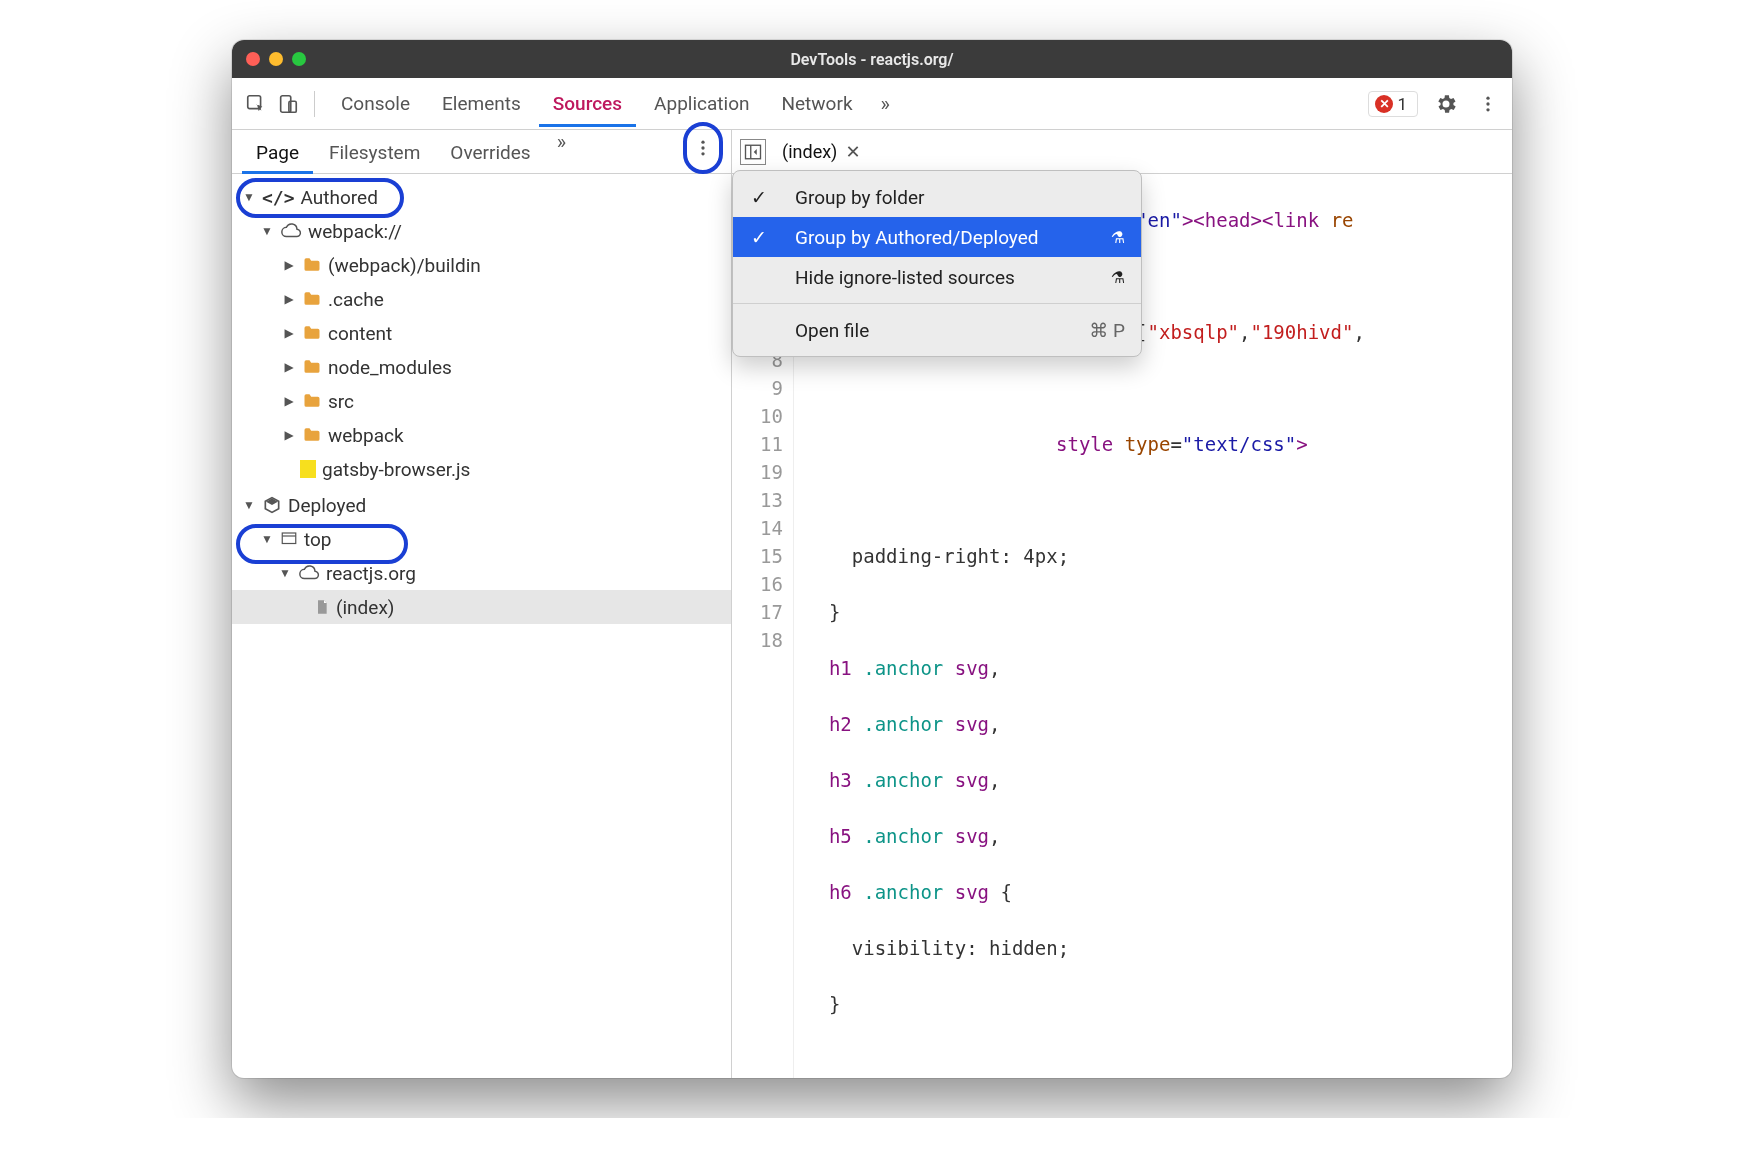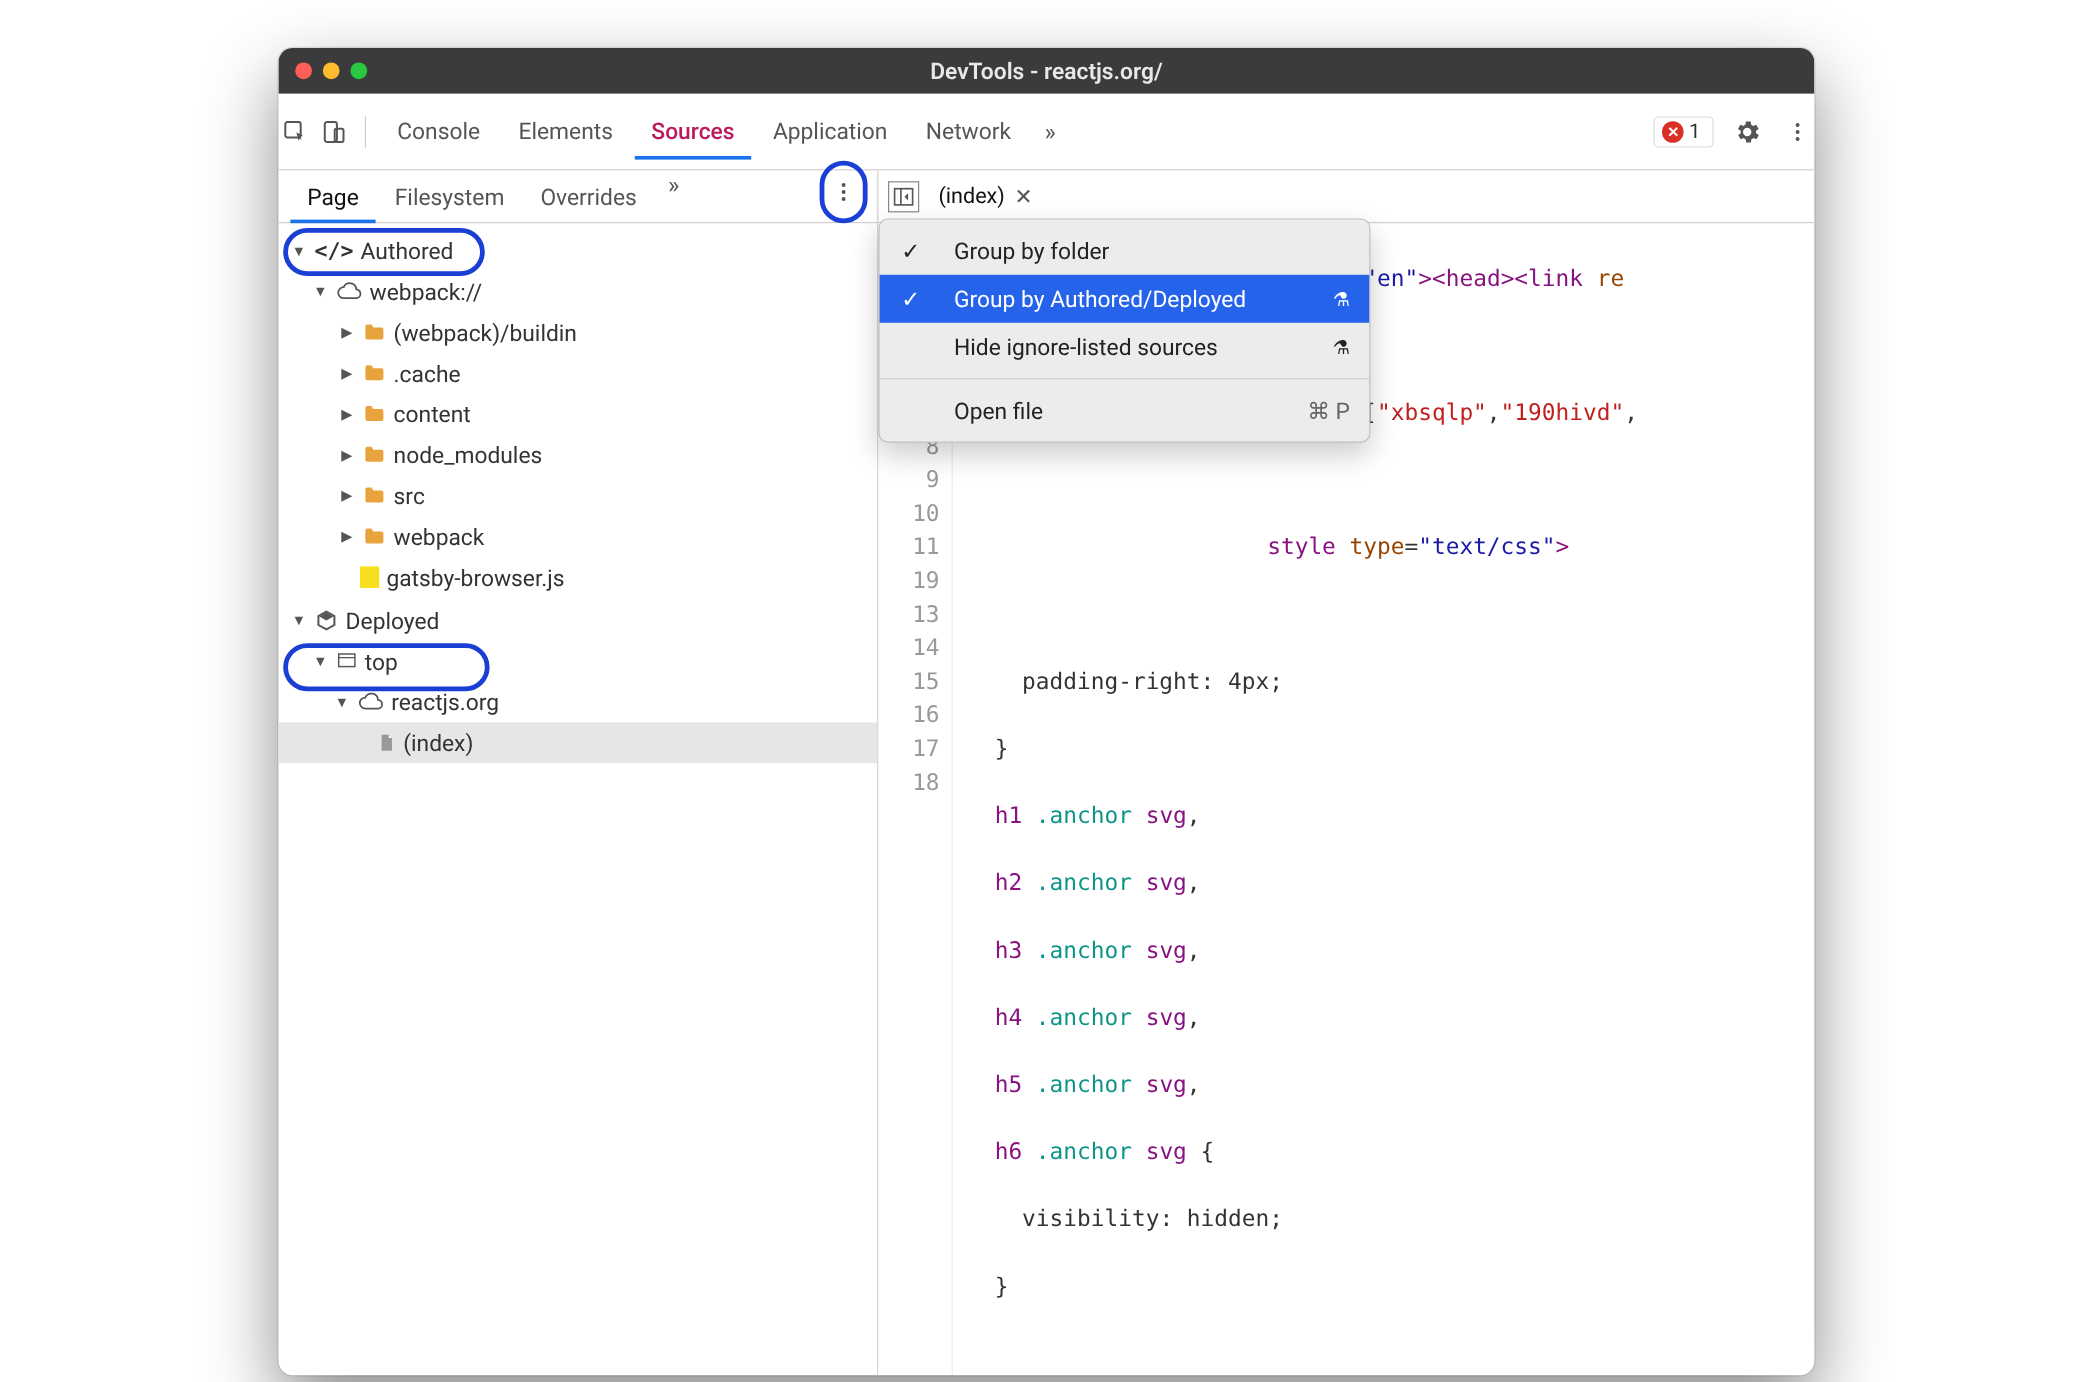--- a/index.html
+++ b/index.html
@@ -29,30 +29,30 @@
     padding: 0 14px;
     position: relative;
   }
   .traffic { display: flex; gap: 9px; }
   .traffic span { width: 14px; height: 14px; border-radius: 50%; display:block; }
   .tl-close { background: #ff5f57; }
   .tl-min { background: #febc2e; }
   .tl-max { background: #28c840; }
   .titlebar-title {
     position:absolute; left:0; right:0; text-align:center;
-    color: #e8e8e8; font-size: 19px; font-weight: 600;
+    color: #e8e8e8; font-size: 16px; font-weight: 600;
     pointer-events:none;
   }
   
   .maintabs {
-    height: 64px;
+    height: 52px;
     border-bottom: 1px solid #d0d0d0;
     display: flex;
     align-items: center;
-    padding: 0 0;
+    padding: 0 10px;
     gap: 4px;
     font-size: 19px;
     color: #555;
   }
   .mt-icon { width:28px; height:28px; display:flex; align-items:center; justify-content:center; color:#555; }
   .mt-icon svg { width:22px; height:22px; }
   .vsep { width:1px; height:26px; background:#ccc; margin:0 8px; }
   .maintab { padding: 10px 14px; cursor:pointer; height:46px; display:flex; align-items:center; }
   .maintab.active { color:#be185d; border-bottom: 3px solid #1a73e8; font-weight:500; padding-bottom:7px;}
   .spacer { flex:1; }
@@ -435,21 +435,20 @@
 <div style="padding-left:250px;"><span class="tok-str">\[</span></div>
 <div style="padding-left:250px;"><span>amor = [</span><span class="tok-arr">"xbsqlp"</span><span>,</span><span class="tok-arr">"190hivd"</span><span>,</span></div>
 <div>&nbsp;</div>
 <div style="padding-left:250px;"><span class="tok-tag">style </span><span class="tok-attr">type</span><span>=</span><span class="tok-str">"text/css"</span><span class="tok-tag">&gt;</span></div>
 <div>&nbsp;</div>
 <div><span>    padding-right: 4px;</span></div>
 <div><span>  }</span></div>
 <div><span class="tok-sel">  h1</span><span class="tok-cls"> .anchor</span><span class="tok-sel"> svg</span><span>,</span></div>
 <div><span class="tok-sel">  h2</span><span class="tok-cls"> .anchor</span><span class="tok-sel"> svg</span><span>,</span></div>
 <div><span class="tok-sel">  h3</span><span class="tok-cls"> .anchor</span><span class="tok-sel"> svg</span><span>,</span></div>
-<div><span class="tok-sel">  h4</span><span class="tok-cls"> .anchor</span><span class="tok-sel"> svg</span><span>,</span></div>
 <div><span class="tok-sel">  h5</span><span class="tok-cls"> .anchor</span><span class="tok-sel"> svg</span><span>,</span></div>
 <div><span class="tok-sel">  h6</span><span class="tok-cls"> .anchor</span><span class="tok-sel"> svg</span><span> {</span></div>
 <div><span>    visibility</span><span>: </span><span>hidden</span><span>;</span></div>
 <div><span>  }</span></div>
         </div>
       </div>
 
     </div>
   </div>
 </div>

